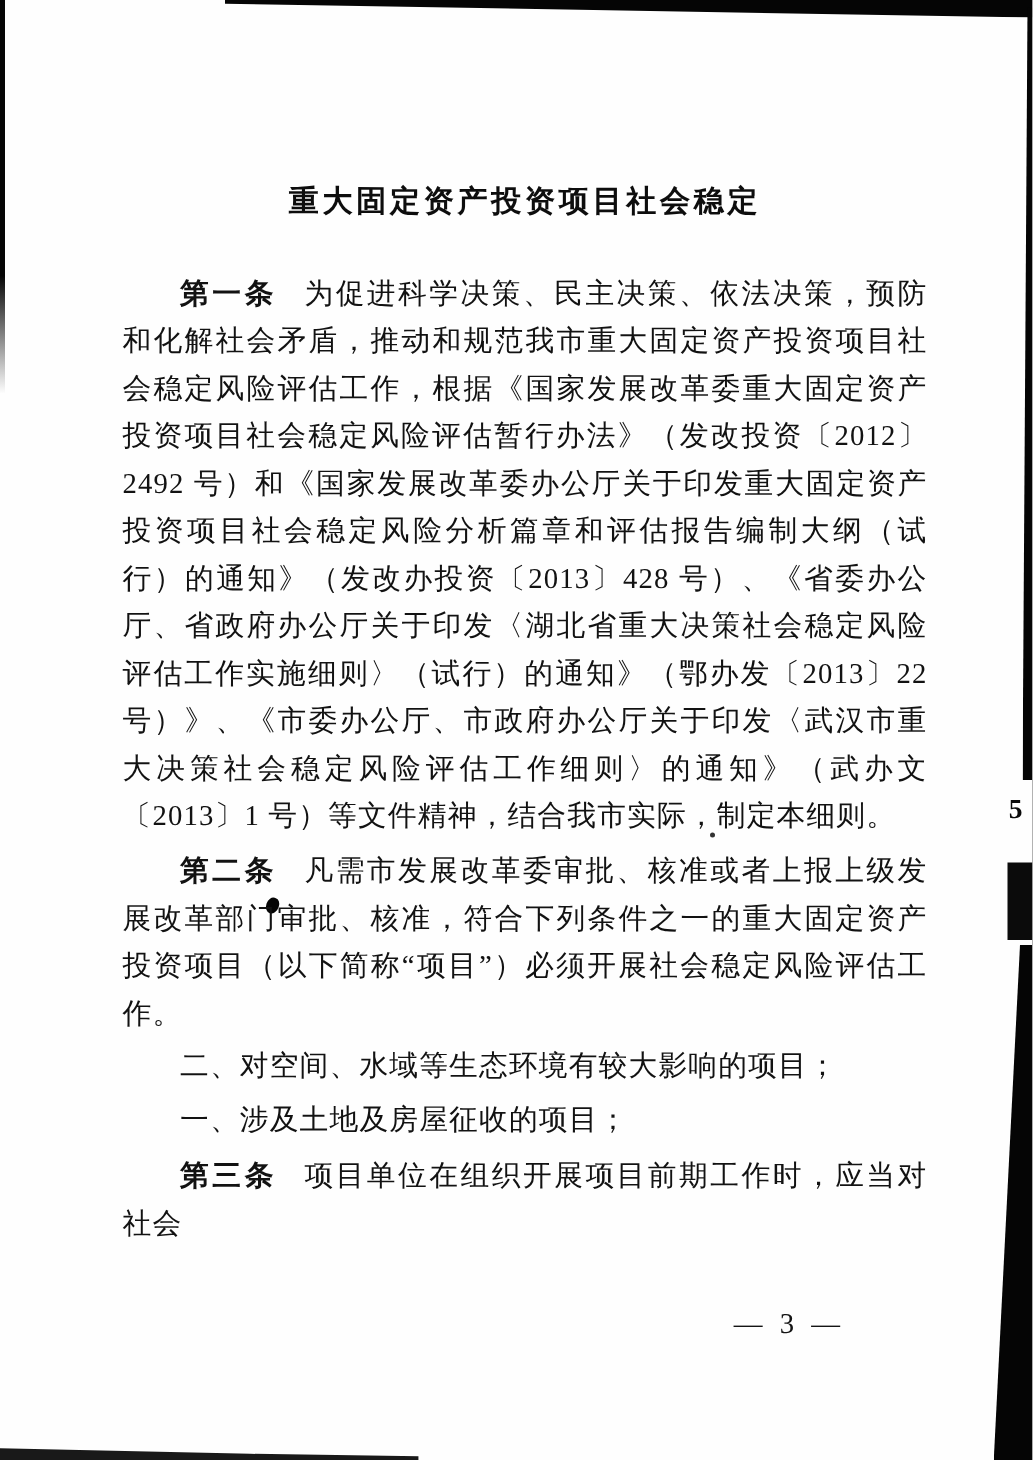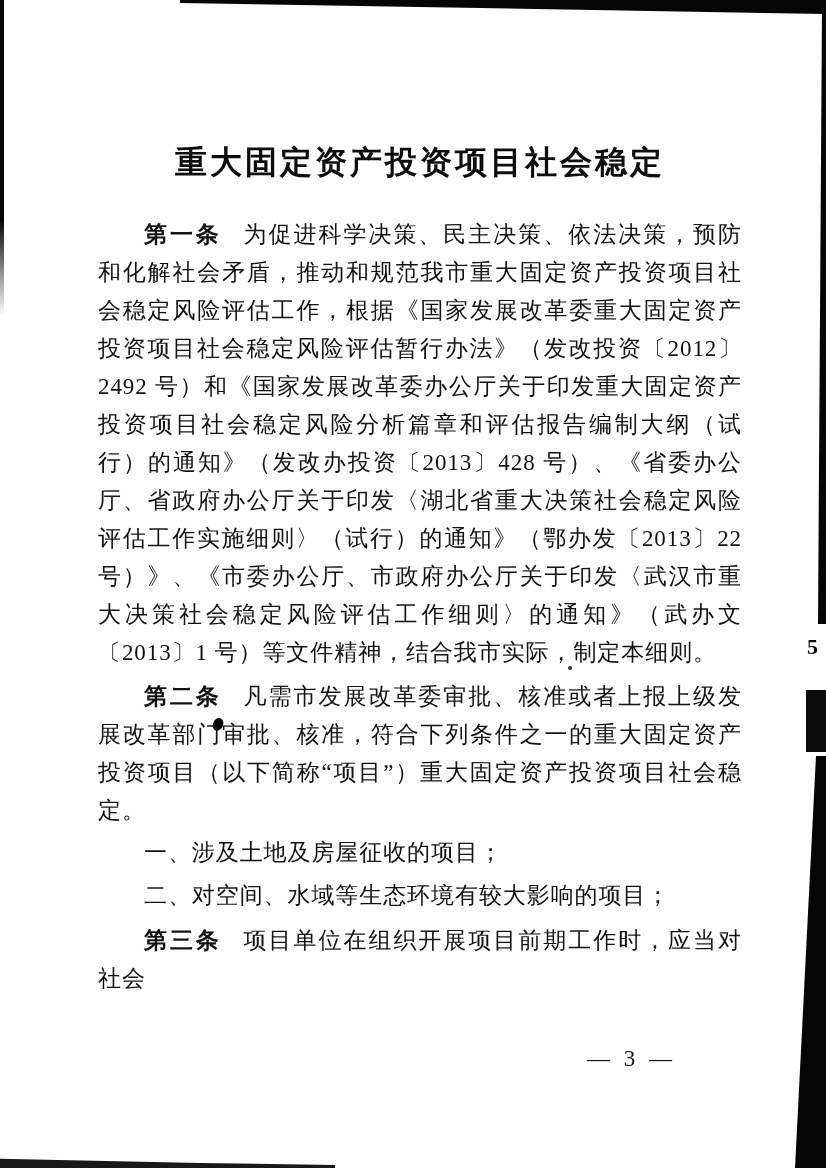--- a/index.html
+++ b/index.html
@@ -16,21 +16,21 @@
   
   .content {
     position: absolute;
     left: 98px;
     top: 134px;
     width: 644px;
   }
   .title {
     text-align: center;
     font-weight: bold;
-    font-size: 32px;
+    font-size: 24px;
     line-height: 56px;
     letter-spacing: 3px;
     color: #0d0d0d;
   }
   .title .line2 { letter-spacing: 14px; text-indent: 14px; }
   .body-text {
     margin-top: 26px;
     font-size: 23px;
     line-height: 38px;
     letter-spacing: 0.04em;
@@ -115,25 +115,25 @@
   <div class="content">
 
     <div class="title">
       <div class="line1">重大固定资产投资项目社会稳定</div>
     </div>
 
     <div class="body-text">
 
       <p><span class="lead">第一条</span><span>为促进科学决策、民主决策、依法决策，预防和化解社会矛盾，推动和规范我市重大固定资产投资项目社会稳定风险评估工作，根据《国家发展改革委重大固定资产投资项目社会稳定风险评估暂行办法》（发改投资〔2012〕2492 号）和《国家发展改革委办公厅关于印发重大固定资产投资项目社会稳定风险分析篇章和评估报告编制大纲（试行）的通知》（发改办投资〔2013〕428 号）、《省委办公厅、省政府办公厅关于印发〈湖北省重大决策社会稳定风险评估工作实施细则〉（试行）的通知》（鄂办发〔2013〕22 号）》、《市委办公厅、市政府办公厅关于印发〈武汉市重大决策社会稳定风险评估工作细则〉的通知》（武办文〔2013〕1 号）等文件精神，结合我市实际，制定本细则。</span></p>
 
-      <p class="spaced"><span class="lead">第二条</span><span>凡需市发展改革委审批、核准或者上报上级发展改革部门审批、核准，符合下列条件之一的重大固定资产投资项目（以下简称“项目”）重大固定资产投资项目社会稳定。</span></p>
+      <p class="spaced"><span class="lead">第二条</span><span>凡需市发展改革委审批、核准或者上报上级发展改革部门审批、核准，符合下列条件之一的重大固定资产投资项目（以下简称“项目”）必须开展社会稳定风险评估工作。</span></p>
+
+      <p class="item"><span>二、对空间、水域等生态环境有较大影响的项目；</span></p>
 
       <p class="item spaced"><span>一、涉及土地及房屋征收的项目；</span></p>
-
-      <p class="item"><span>二、对空间、水域等生态环境有较大影响的项目；</span></p>
 
 
 
       <p class="spaced"><span class="lead">第三条</span><span>项目单位在组织开展项目前期工作时，应当对社会</span></p>
 
     </div>
   </div>
 
   <div class="page-number">— 3 —</div>
 

